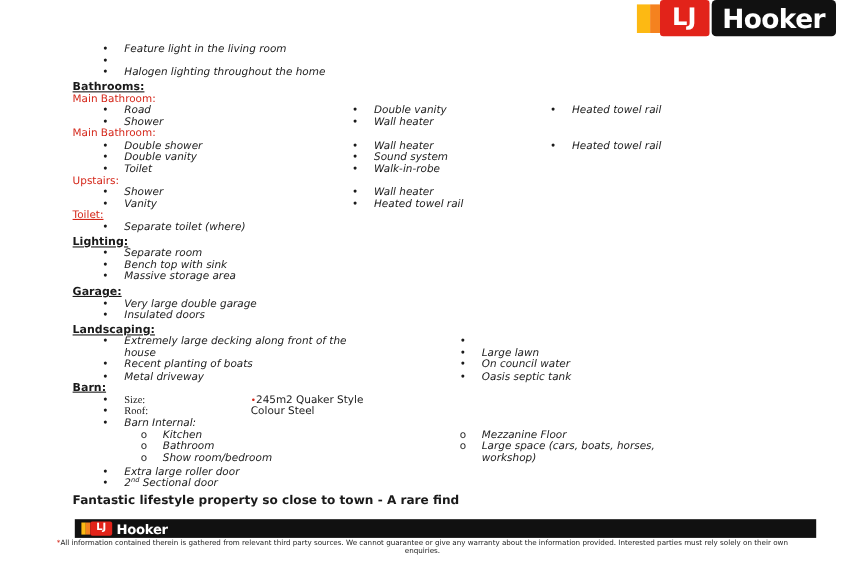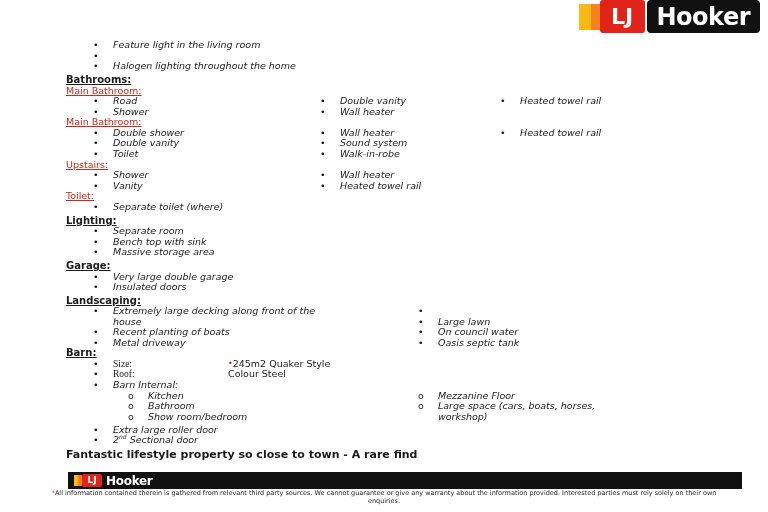--- a/index.html
+++ b/index.html
@@ -34,21 +34,21 @@
   }
 
   
   #content{position:absolute;left:66px;top:40px;width:690px;}
   .sec-heading{
     font-size:10px;font-weight:bold;text-decoration:underline;
     line-height:10.5px;margin-top:3px;
   }
   .sec-heading.red{color:var(--heading-red,#D42619);text-decoration:none;font-weight:normal;font-size:9.5px;}
   .section.tight .sec-heading{margin-top:0;text-decoration:underline;}
-  .sub-heading{color:var(--heading-red,#D42619);font-size:9.5px;line-height:10.5px;text-decoration:underline;}
+  .sub-heading{color:var(--heading-red,#D42619);font-size:9.5px;line-height:10.5px;}
   .group{position:relative;}
   .col{position:absolute;top:0;}
   .item{line-height:10.5px;font-size:9.5px;display:flex;align-items:flex-start;}
   .item .blt{display:inline-block;width:20px;flex:0 0 20px;text-align:left;font-size:9.5px;}
   .item .txt{display:inline-block;font-style:italic;}
   .item sup{font-size:6px;line-height:0;}
   .kv{display:flex;line-height:10.5px;font-size:9.5px;}
   .kv .blt{display:inline-block;width:20px;flex:0 0 20px;margin-left:27px;}
   .kv .klabel{display:inline-block;width:115px;flex:0 0 115px;font-family:Liberation Serif, serif;}
   .kv .marker{color:var(--heading-red,#D42619);font-size:8px;line-height:10.5px;}

